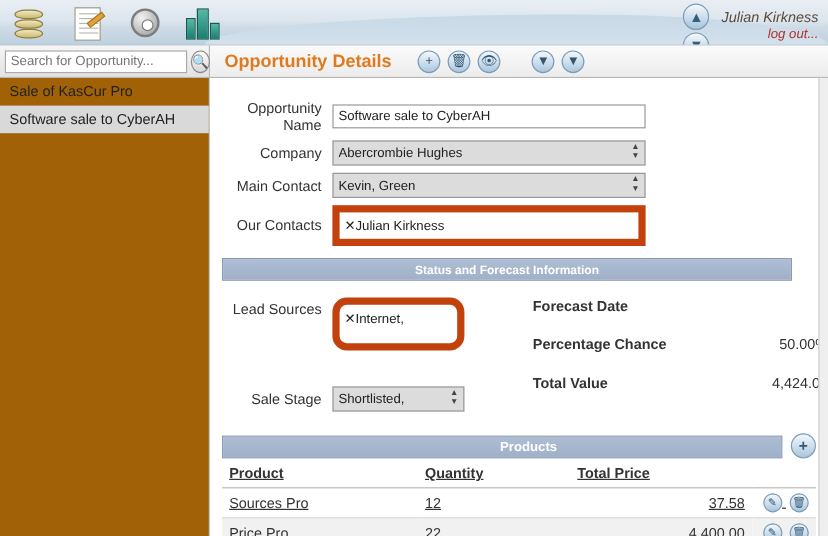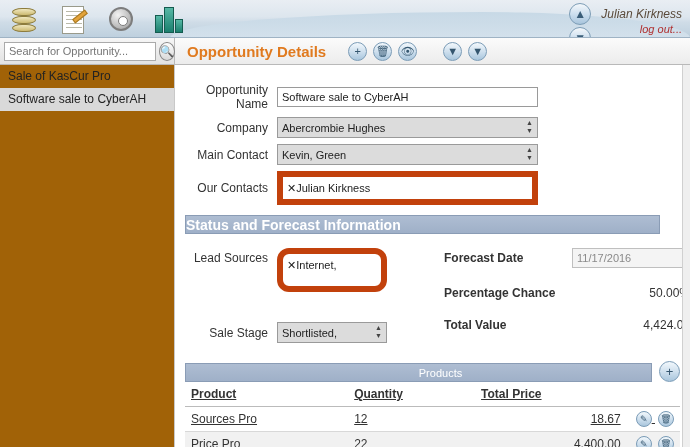--- a/index.html
+++ b/index.html
@@ -131,21 +131,21 @@
     display:flex; flex-direction:column; justify-content:space-between; align-items:center;
     pointer-events:none; color:#444; font-size:7px; line-height:6px;
   }
   .tokenbox {
     width:100%; min-height:20px; border:6px solid #c2410c; background:#fff; padding:4px 4px;
   }
   .token { font-size:11px; color:#222; }
 
   .section-head {
     background: linear-gradient(to bottom,#aebdd2,#9fb0c8);
-    color:#fff; font-size:14px; font-weight:bold; text-align:left;
+    color:#fff; font-size:10px; font-weight:bold; text-align:center;
     height:19px; line-height:19px; margin: 10px 0 0 0;
     border:1px solid #8a9cb5;
   }
 
   .two-col { display:flex; margin-top:14px; }
   .col-left { width:277px; }
   .col-right { flex:1; padding-left:4px; }
 
   .rlabel { font-size:12px; font-weight:bold; color:#333; }
   .rval { font-size:12px; color:#333; }
@@ -154,21 +154,21 @@
   .rrow .rval { width:118px; text-align:right; }
   .datebox {
     width:118px; height:20px; border:1px solid #bfbfbf; background:#f4f4f4;
     font-size:11px; color:#8a8a8a; padding:1px 4px; font-family:"Liberation Sans",sans-serif;
   }
 
   
   #products-head {
     position:relative;
     background: linear-gradient(to bottom,#aebdd2,#9fb0c8);
-    color:#fff; font-size:11px; font-weight:normal; text-align:center;
+    color:#fff; font-size:11px; font-weight:bold; text-align:center;
     height:19px; line-height:19px; border:1px solid #8a9cb5;padding-left:44px;
   }
   #add-product {
     position:absolute; right:-29px; top:-3px;
     width:21px; height:21px; border-radius:50%;
     background: linear-gradient(to bottom,#f2f8fc 0%, #cfe0ee 50%, #a9c6dd 100%);
     border:1px solid #7b9cb7; color:#34566f; font-size:13px;
     display:flex; align-items:center; justify-content:center;
   }
   table.prod { border-collapse:collapse; width:100%;text-decoration:underline; }
@@ -320,21 +320,20 @@
             <span>▲</span>
               <span>▼</span>
           </span>
         </div>
       </div>
     </div>
 
     <div class="col-right">
       <div class="rrow">
         <div class="rlabel">Forecast Date</div>
-        <input class="datebox" type="text" value="11/17/2016" style="">
       </div>
       <div class="rrow">
         <div class="rlabel">Percentage Chance</div>
         <div class="rval">50.00%</div>
       </div>
       <div class="rrow" style="margin-bottom:0;">
         <div class="rlabel">Total Value</div>
         <div class="rval">4,424.00</div>
       </div>
     </div>
@@ -354,21 +353,21 @@
           <th>Product</th>
           <th class="cell-qty">Quantity</th>
           <th class="cell-price">Total Price</th>
           <th class="cell-act"></th>
         </tr>
       </thead>
       <tbody>
         <tr>
           <td>Sources Pro</td>
           <td class="cell-qty">12</td>
-          <td class="cell-price">18.67</td>
+          <td class="cell-price">37.58</td>
           <td class="cell-act">
             <span class="mini">✎</span>
             <span class="mini">🗑</span>
           </td>
         </tr>
         <tr class="row-alt">
           <td>Price Pro</td>
           <td class="cell-qty">22</td>
           <td class="cell-price">4,400.00</td>
           <td class="cell-act">

